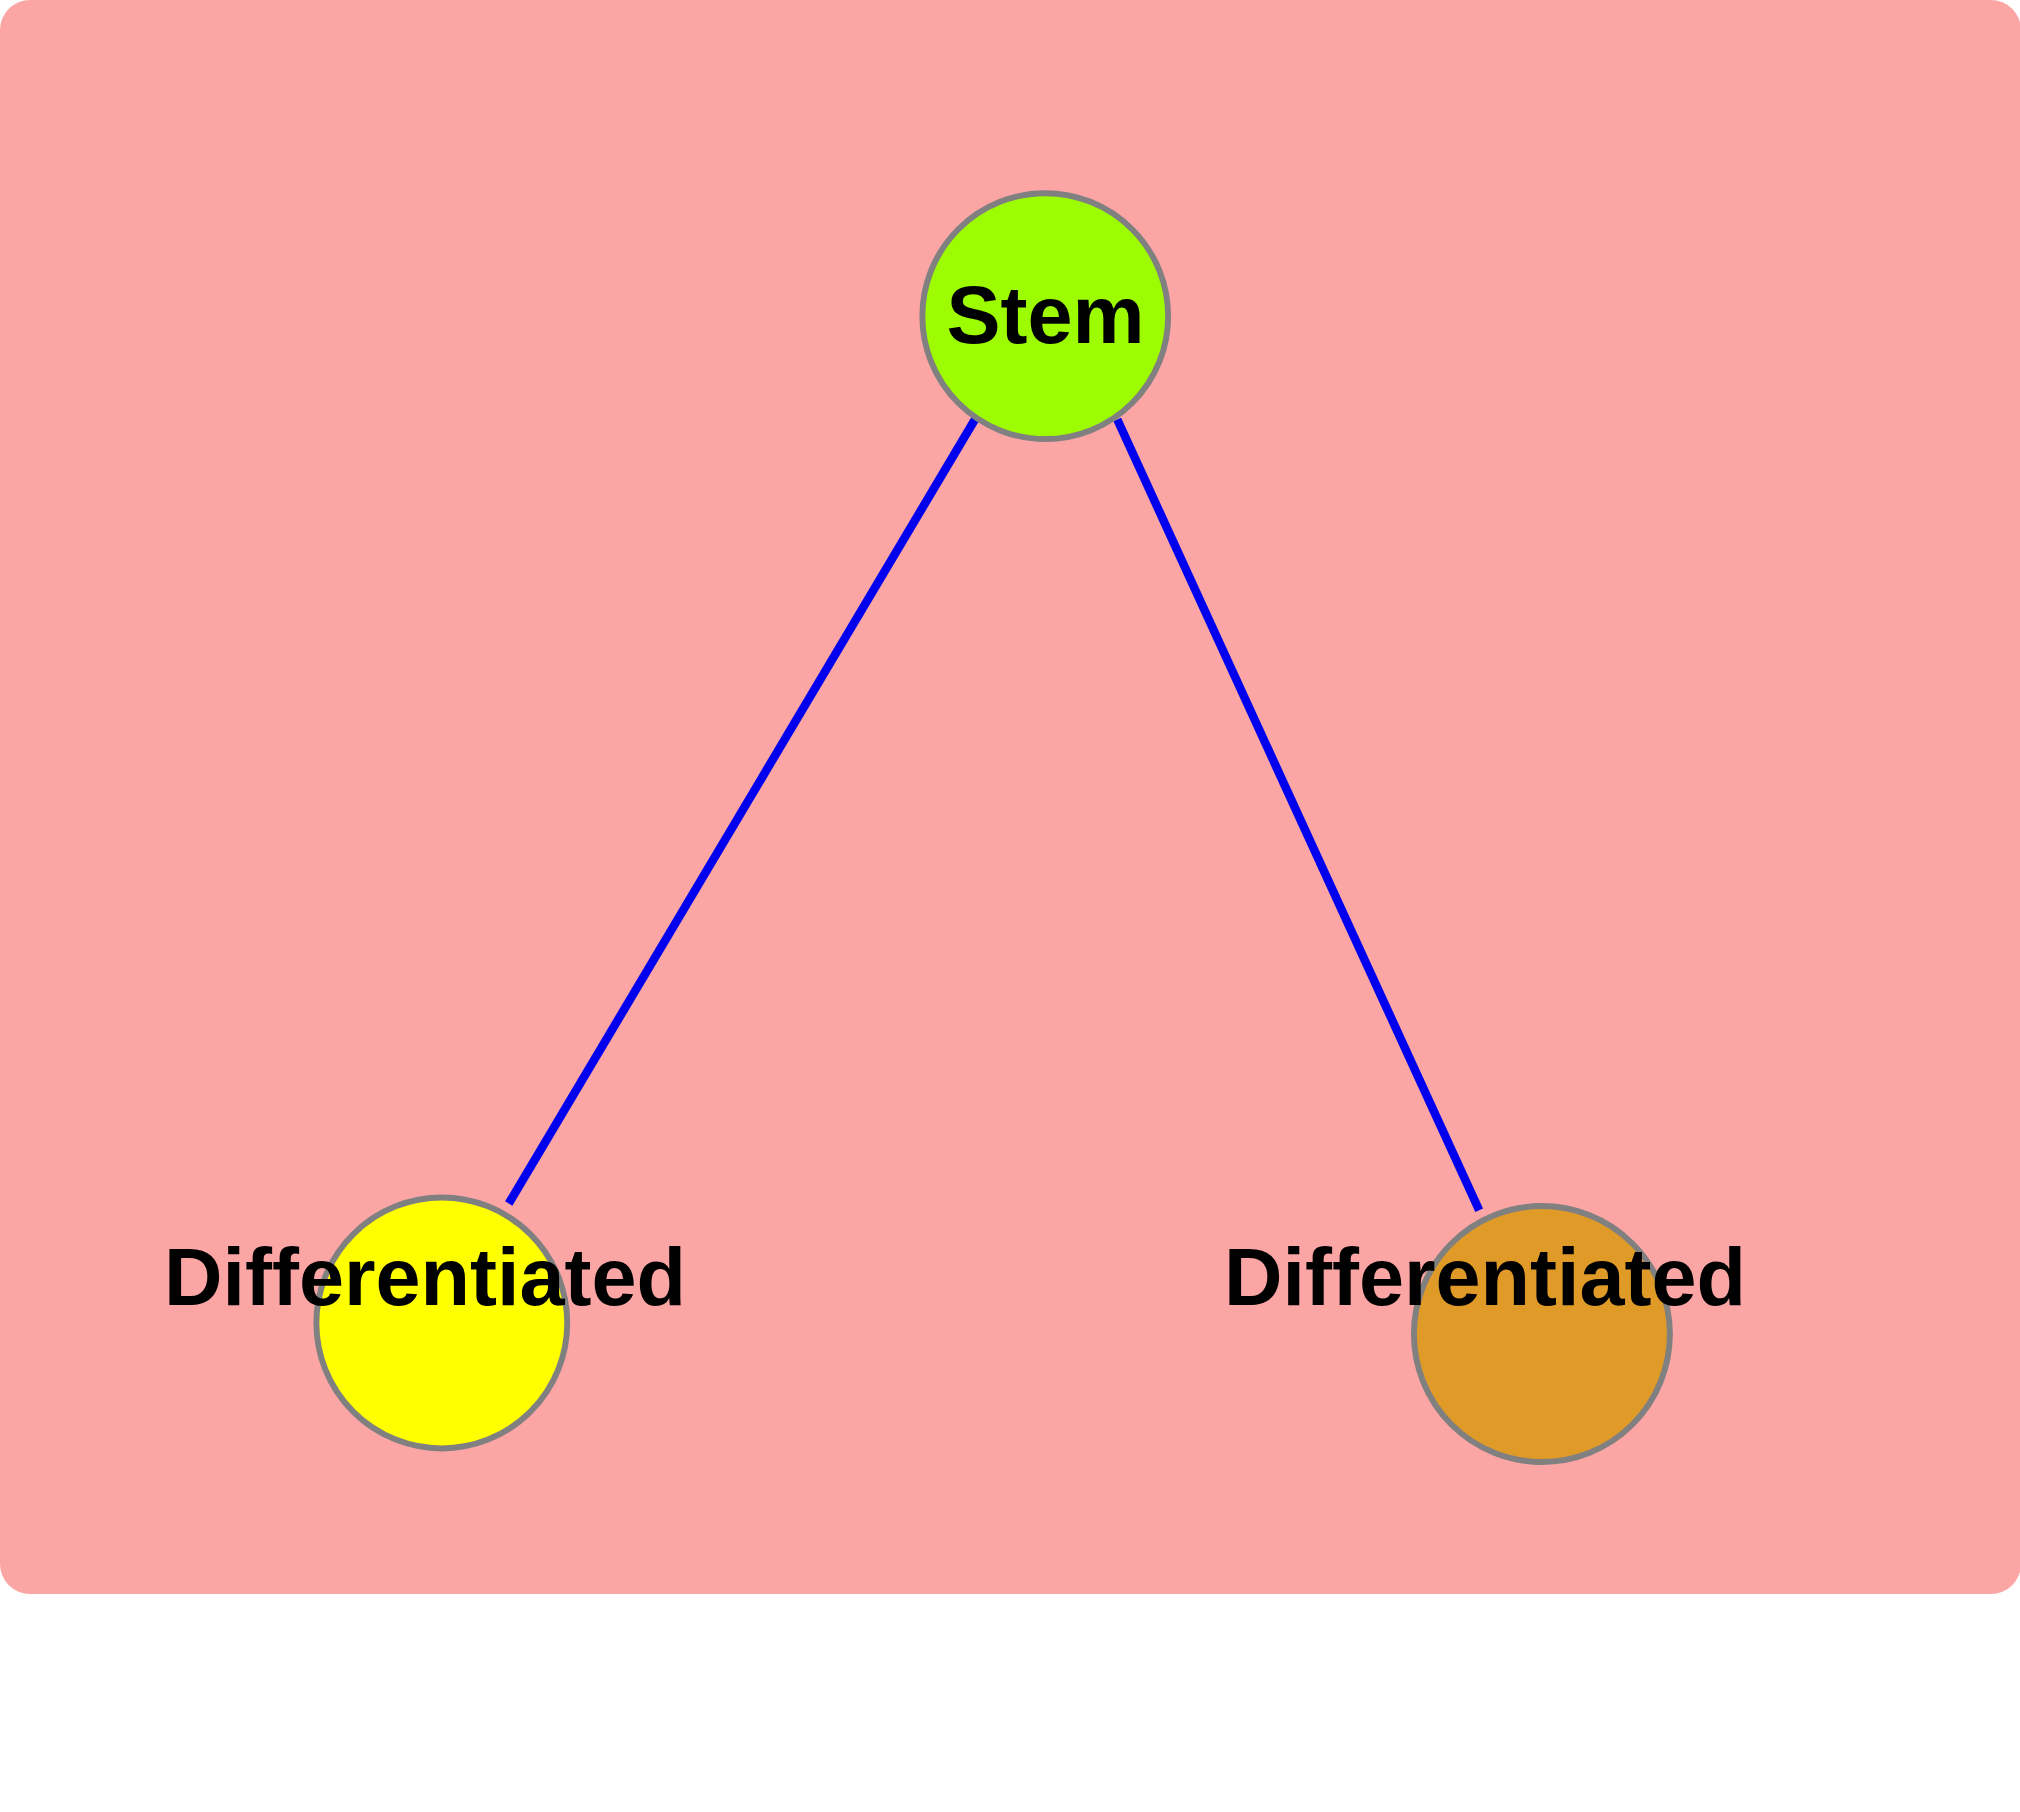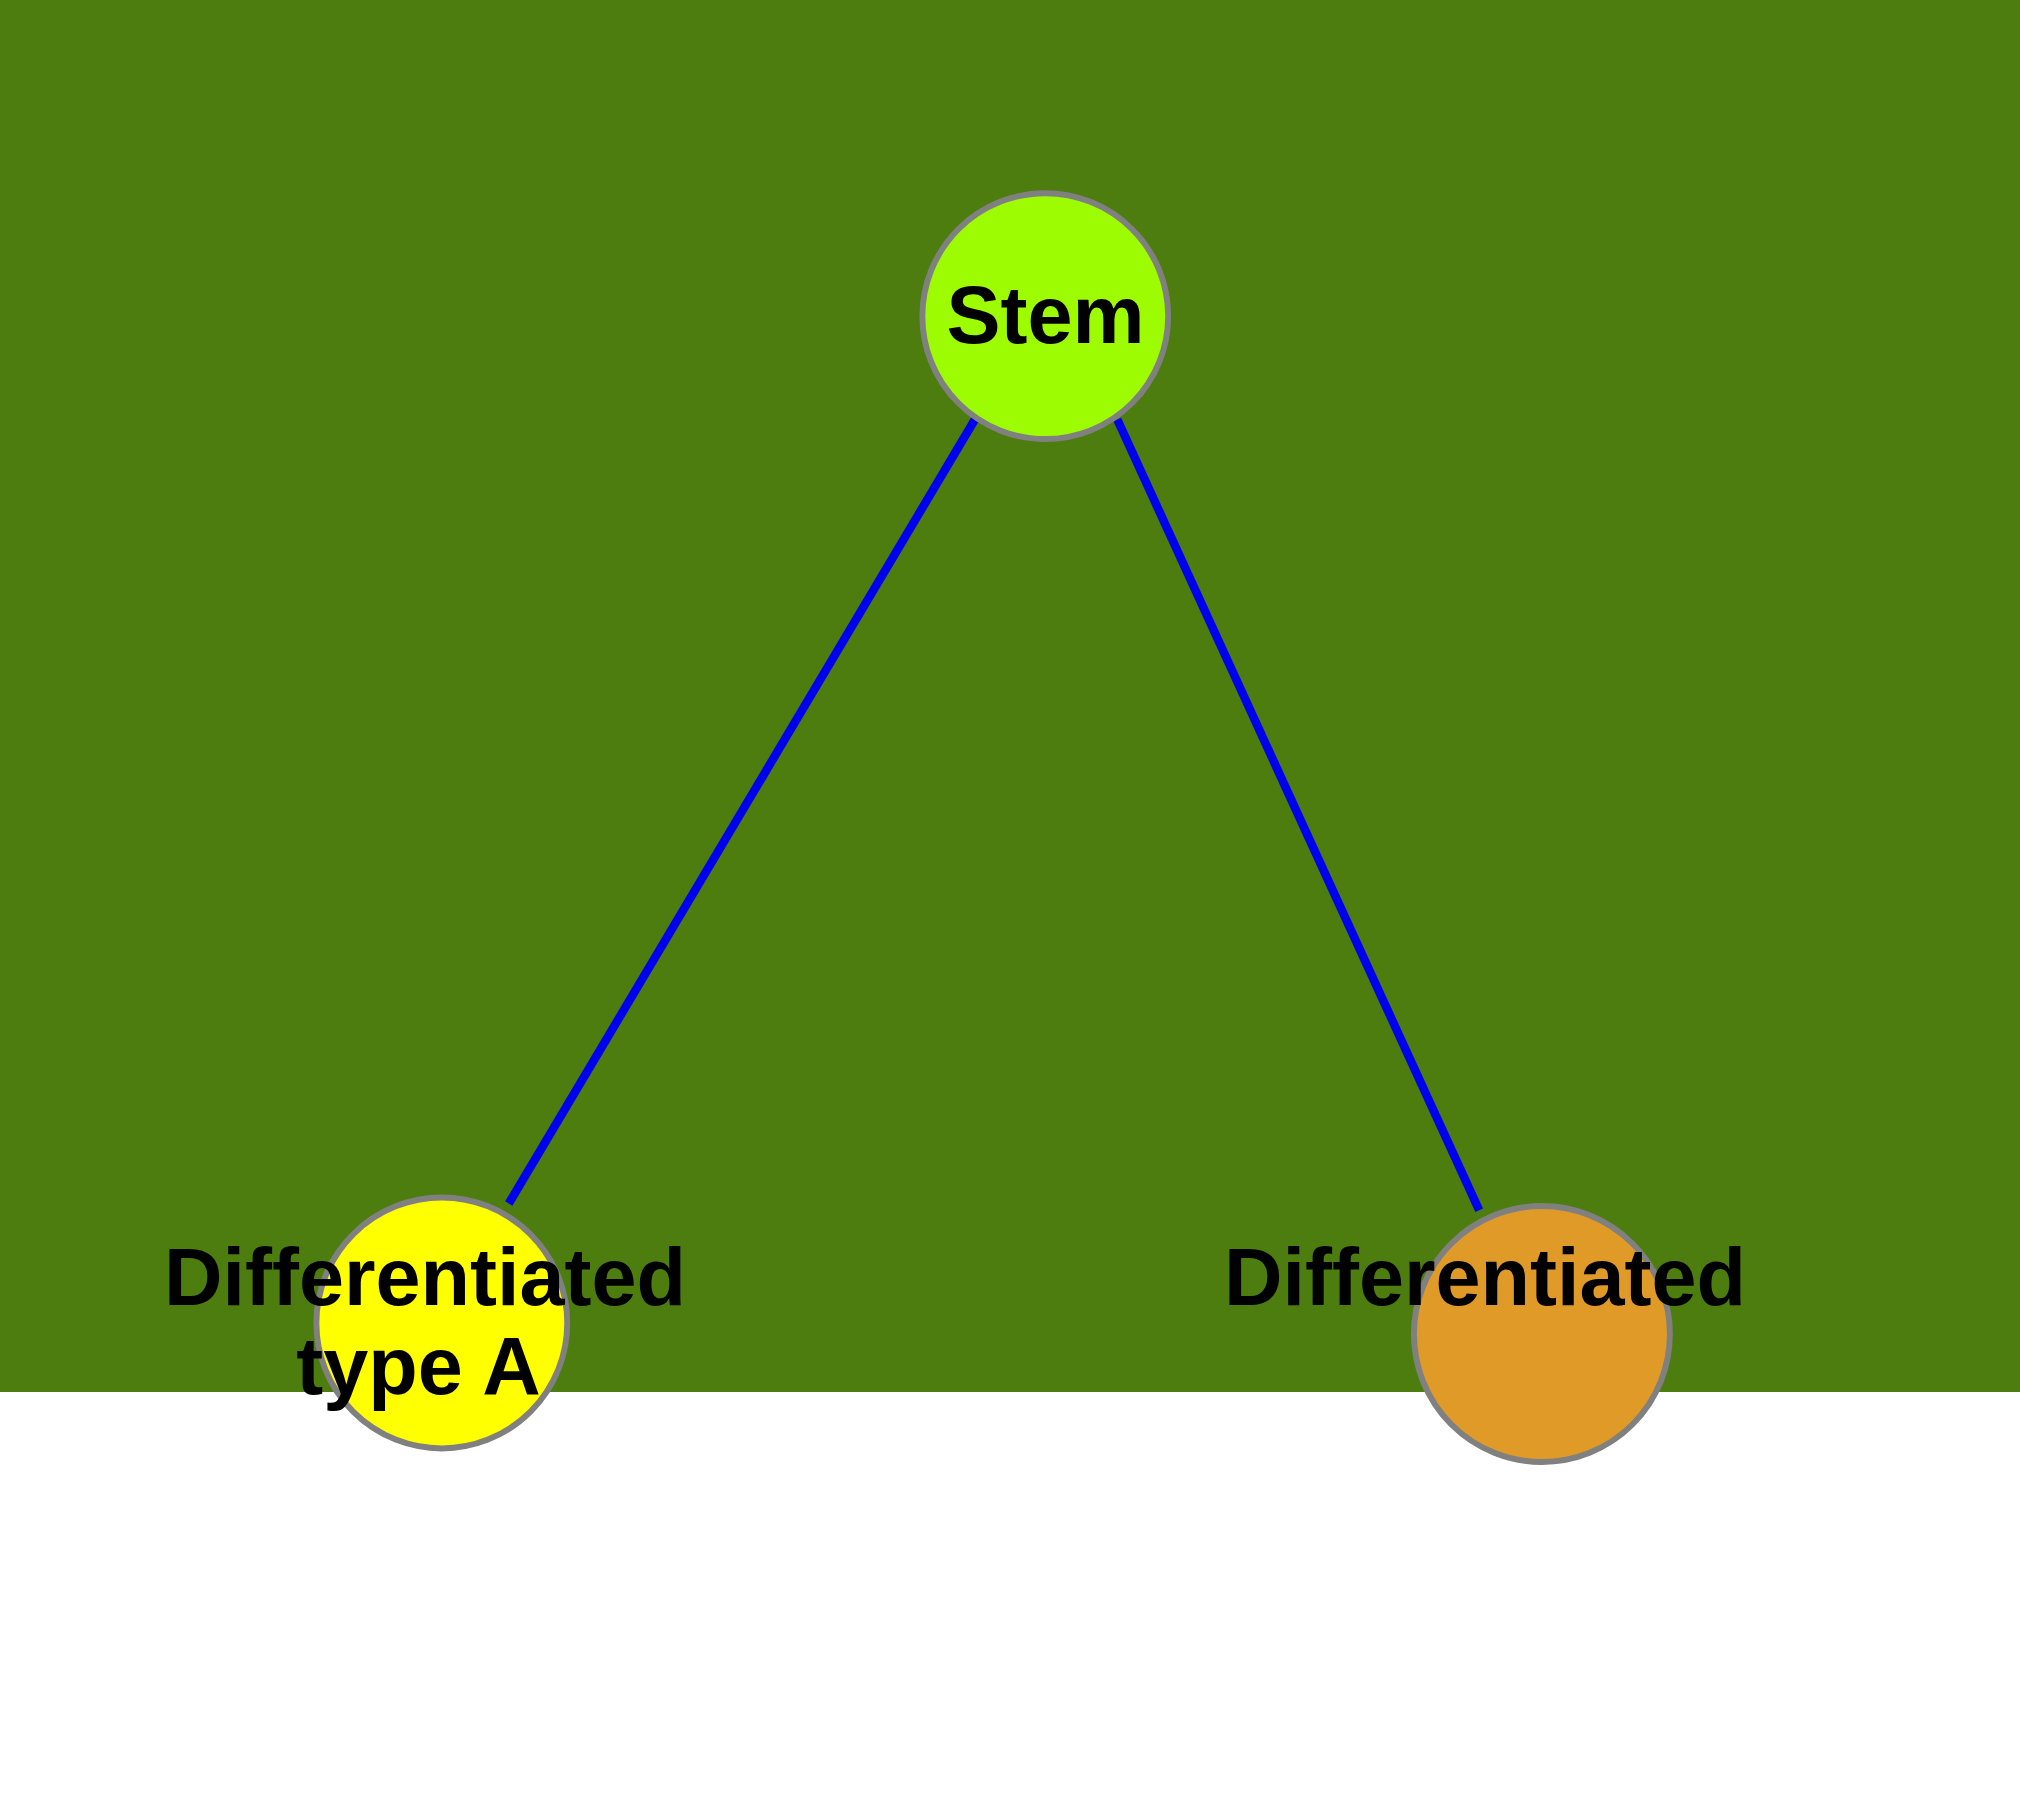--- a/index.html
+++ b/index.html
@@ -8,22 +8,23 @@
   }
   body {
     width: 2021px;
     height: 1812px;
     overflow: hidden;
     font-family: "Liberation Sans", sans-serif;
   }
   #graph-canvas {
     position: relative;
     width: 2021px;
-    height: 1392px;
-    background: #4d7c0f;
+    height: 1594px;
+    background: #fca5a5;
+    border-radius: 30px;
   }
   #graph-svg {
     position: absolute;
     top: 0;
     left: 0;
     width: 2021px;
     height: 1812px;
     display: block;
   }
   .node-label {
@@ -65,18 +66,18 @@
     </g>
     <g>
       <circle cx="1233" cy="373" r="145" fill="#9dfc02" stroke="#808080" stroke-width="7"></circle>
       <circle cx="521" cy="1561" r="148" fill="#ffff00" stroke="#808080" stroke-width="7"></circle>
       <circle cx="1819" cy="1574" r="151" fill="#e09a28" stroke="#808080" stroke-width="7"></circle>
     </g>
   </svg>
 
   <div class="node-label stem"><span>Stem</span></div>
 
-  <div class="node-label typea"><span>Differentiated</span><br><span>type A</span></div>
+  <div class="node-label typea"><span>Differentiated</span><br></div>
 
   <div class="node-label typeb"><span>Differentiated</span><br></div>
 
 </div>
 
 
 </body></html>

